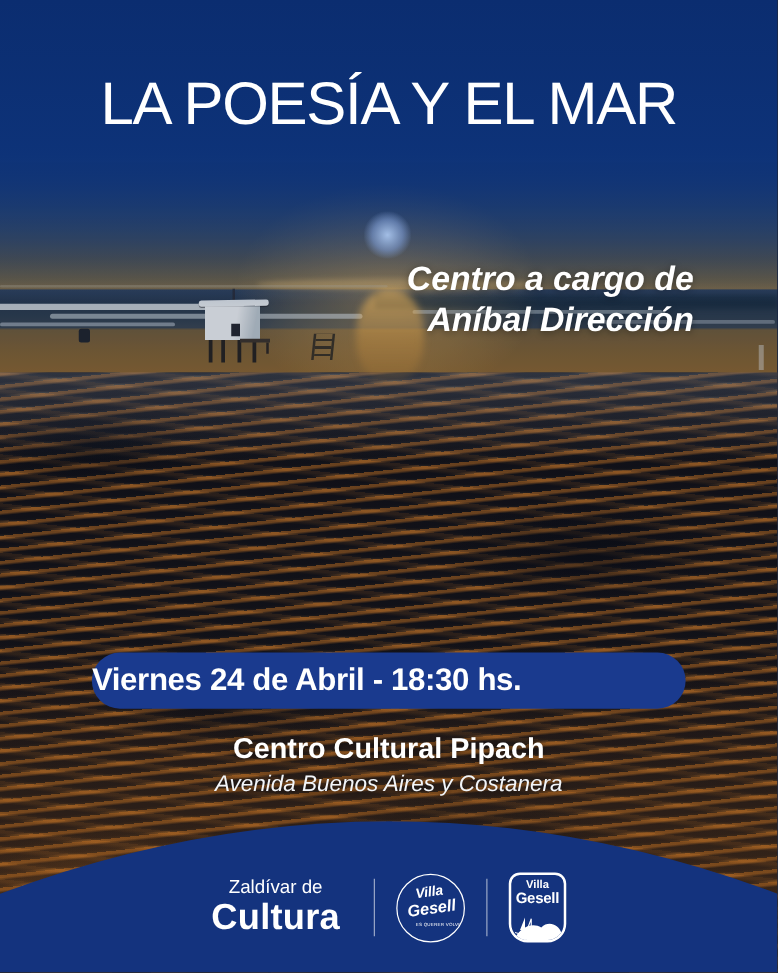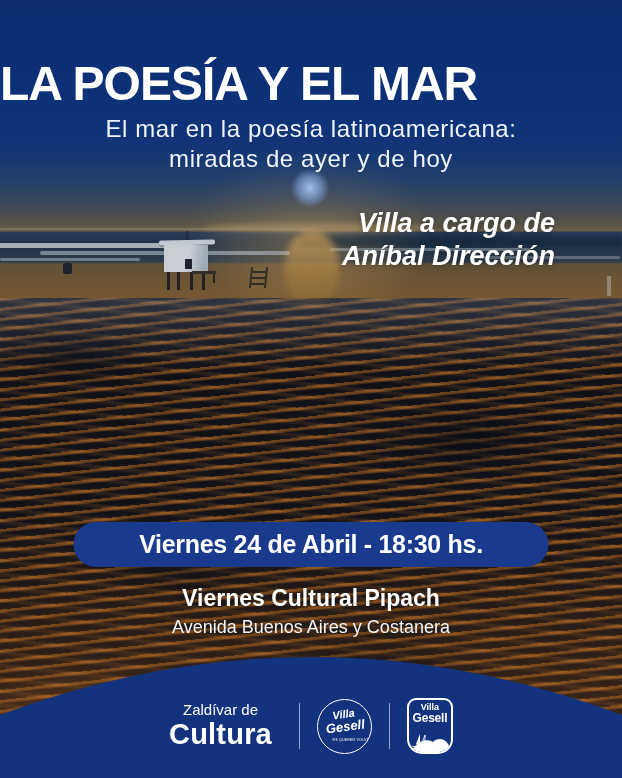--- a/index.html
+++ b/index.html
@@ -70,35 +70,35 @@
       repeating-linear-gradient(186deg, rgba(224,132,38,0.4) 0px, rgba(224,132,38,0.4) 2px, rgba(10,10,14,0.58) 5px, rgba(10,10,14,0.58) 11px, rgba(224,132,38,0) 13px),
       linear-gradient(180deg, #6a5d46 0%, #473b2f 7%, #2c241e 16%, #3a2a1c 38%, #4c3318 68%, #5c3b16 100%);
   }
   .sand-sheen{position:absolute; left:0; right:0; top:298px; height:72px;
     background:linear-gradient(180deg, rgba(110,125,150,0.33), rgba(110,125,150,0));}
   .photo-tint{position:absolute; left:0; right:0; top:130px; bottom:0; background:rgba(10,25,55,0.16);}
   .navy-top{position:absolute; left:0; right:0; top:0; height:260px;
     background:linear-gradient(180deg, rgba(11,45,112,1) 0px, rgba(13,50,120,0.97) 118px,
       rgba(16,56,128,0.55) 172px, rgba(16,56,128,0) 245px);}
   
-  .title{position:absolute; top:60px; left:0; right:0; text-align:left;
-    font-size:48px; font-weight:700; letter-spacing:-1px; line-height:1; color:#ffffff;}
+  .title{position:absolute; top:60px; left:0; right:0; text-align:center;
+    font-size:48px; font-weight:400; letter-spacing:-1px; line-height:1; color:#ffffff;}
   .subtitle{position:absolute; top:114px; left:0; right:0; text-align:center;
     font-size:24px; font-weight:400; letter-spacing:0.6px; line-height:1.24; color:#f0f4fa;}
   .speaker{position:absolute; top:207px; right:67px; text-align:right;
     font-style:italic; font-weight:700; font-size:27px; line-height:1.22; color:#ffffff;
     text-shadow:0 1px 6px rgba(0,0,0,0.35);}
   .date-pill{position:absolute; top:522px; left:50%; transform:translateX(-50%);
     width:475px; height:45px; border-radius:23px; background:#1a3a8e;
-    display:flex; align-items:center; justify-content:center;
+    display:flex; align-items:center; 
     font-size:25px; font-weight:700; letter-spacing:-0.3px; color:#ffffff;}
   .venue{position:absolute; top:585px; left:0; right:0; text-align:center;
     font-size:23px; font-weight:700; color:#ffffff; text-shadow:0 1px 5px rgba(0,0,0,0.45);}
   .address{position:absolute; top:617px; left:0; right:0; text-align:center;
-    font-size:18px; color:#f2f5f9; text-shadow:0 1px 5px rgba(0,0,0,0.45);}
+    font-size:18px; font-style:italic; color:#f2f5f9; text-shadow:0 1px 5px rgba(0,0,0,0.45);}
   
   .footer-wave{position:absolute; left:0; bottom:0; width:622px; height:122px; display:block;}
   .footer-content{position:absolute; left:0; right:0; bottom:24px;
     display:flex; align-items:center; justify-content:center; gap:17px; color:#ffffff;}
   .org{text-align:center; line-height:1.15; margin-right:10px;}
   .org-line1{font-size:15px; font-weight:400;}
   .org-line2{font-size:29px; font-weight:700; letter-spacing:0.2px;}
   .vdiv{width:1px; height:46px; background:rgba(255,255,255,0.55);}
   .circle-logo{width:55px; height:55px; border:1.5px solid #ffffff; border-radius:50%;
     box-sizing:border-box; position:relative; overflow:hidden;}
@@ -150,33 +150,29 @@
   <div class="right-post"></div>
 
   <div class="sand-ripples"></div>
   <div class="sand-sheen"></div>
   <div class="photo-tint"></div>
   <div class="navy-top"></div>
   <div class="sun-disk"></div>
   <div class="sun-reflection"></div>
 
   <div class="title">LA POESÍA Y EL MAR</div>
-  <div class="subtitle">
-    <div>El mar en la poesía latinoamericana:</div>
-    <div>miradas de ayer y de hoy</div>
-  </div>
   <div class="speaker">
-    <div>Villa a cargo de</div>
+    <div>Centro a cargo de</div>
     <div>Aníbal Dirección</div>
   </div>
 
   <div class="date-pill">
     <span>Viernes 24 de Abril - 18:30 hs.</span>
   </div>
-  <div class="venue">Viernes Cultural Pipach</div>
+  <div class="venue">Centro Cultural Pipach</div>
   <div class="address">Avenida Buenos Aires y Costanera</div>
 
   <svg class="footer-wave" viewBox="0 0 622 122" preserveAspectRatio="none">
     <path d="M0,59 Q311,-57 622,59 L622,122 L0,122 Z" fill="#14337e"></path>
   </svg>
   <div class="footer-content">
     <div class="org">
       <div class="org-line1">Zaldívar de</div>
       <div class="org-line2">Cultura</div>
     </div>

